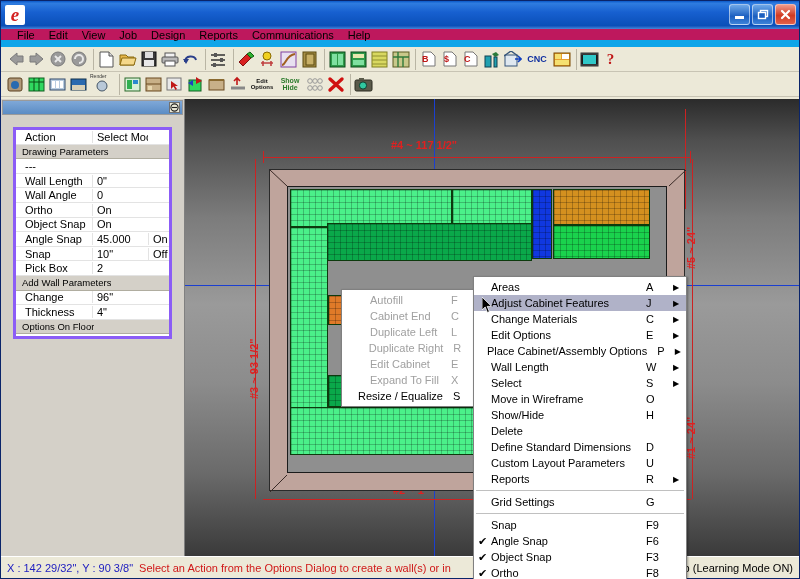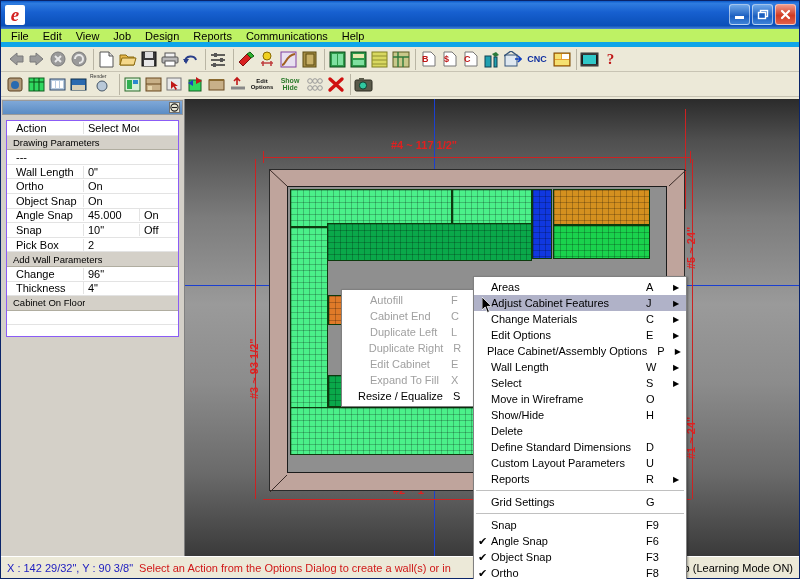--- a/index.html
+++ b/index.html
@@ -48,24 +48,24 @@
     background: linear-gradient(to bottom, #6fa8e8, #1b5fc0 60%, #3d82d8);
     display: flex; align-items: center; justify-content: center;
     color: #fff; font-size: 11px; font-weight: bold;
   }
   .tbtn.close { background: linear-gradient(to bottom, #f09a8a, #d03a22 55%, #e2604a); }
   .tbtn .glyph-min { display:block; width: 9px; height: 3px; background: #fff; margin-top:6px; }
 
   
   .menubar {
     height: 18px;
-    background: #bef264;
+    background: #be185d;
     display: flex; align-items: center;
-    padding-left: 3px;
-    border-bottom: 5px solid #0ea5e9;
+    padding-left: 9px;
+    border-bottom: 7px solid #0ea5e9;
   }
   .menubar .mi { padding: 1px 7px; font-size: 11px; color: #000; }
 
   
   .toolbar {
     background: #ece9d8;
     display: flex; align-items: center;
     padding: 1px 2px;
     border-bottom: 1px solid #c8c4b4;
   }
@@ -105,22 +105,22 @@
   }
   .opt-caption .pin {
     width: 11px; height: 11px; background: #ece9d8;
     border: 1px solid #707070;
     display:flex;align-items:center;justify-content:center;
     font-size: 8px; color:#222;
   }
   .opt-table {
     flex: 1;
     background: #fff;
-    margin: 5px;
-    border: 1px solid #8b5cf6;
+    margin: 12px;
+    border: 3px solid #8b5cf6;
     overflow: hidden;
     font-size: 11px;
   }
   .orow { display: flex; height: 14.6px; align-items: center; border-bottom: 1px solid #e3e3e3; }
   .orow.section {
     background: #d4d0c8; border-bottom: 1px solid #b0ada0;
     font-size: 9.5px; color: #222; padding-left: 3px;
   }
   .orow .c1 { width: 76px; padding-left: 9px; color: #000; white-space: nowrap; overflow: hidden;}
   .orow .c2 { width: 56px; padding-left: 4px; border-left: 1px solid #e3e3e3; color:#000; white-space: nowrap; overflow:hidden; }
@@ -580,20 +580,25 @@
             <div class="c1">---</div>
             <div class="c2"></div>
             <div class="c3"></div>
           </div>
           <div class="orow">
             <div class="c1">Wall Length</div>
             <div class="c2">0"</div>
             <div class="c3"></div>
           </div>
           <div class="orow">
+            <div class="c1">Wall Angle</div>
+            <div class="c2">0</div>
+            <div class="c3"></div>
+          </div>
+          <div class="orow">
             <div class="c1">Ortho</div>
             <div class="c2">On</div>
             <div class="c3"></div>
           </div>
           <div class="orow">
             <div class="c1">Object Snap</div>
             <div class="c2">On</div>
             <div class="c3"></div>
           </div>
           <div class="orow">
@@ -618,21 +623,21 @@
             <div class="c1">Change</div>
             <div class="c2">96"</div>
             <div class="c3"></div>
           </div>
           <div class="orow">
             <div class="c1">Thickness</div>
             <div class="c2">4"</div>
             <div class="c3"></div>
           </div>
           <div class="orow section">
-            <div class="c1">Cabinet On Floor</div>
+            <div class="c1">Options On Floor</div>
           </div>
           <div class="orow">
             <div class="c2"></div>
             <div class="c3"></div>
           </div>
         </div>
       <div class="opt-blank"></div>
     </div>
 
     <div class="canvaswrap">

